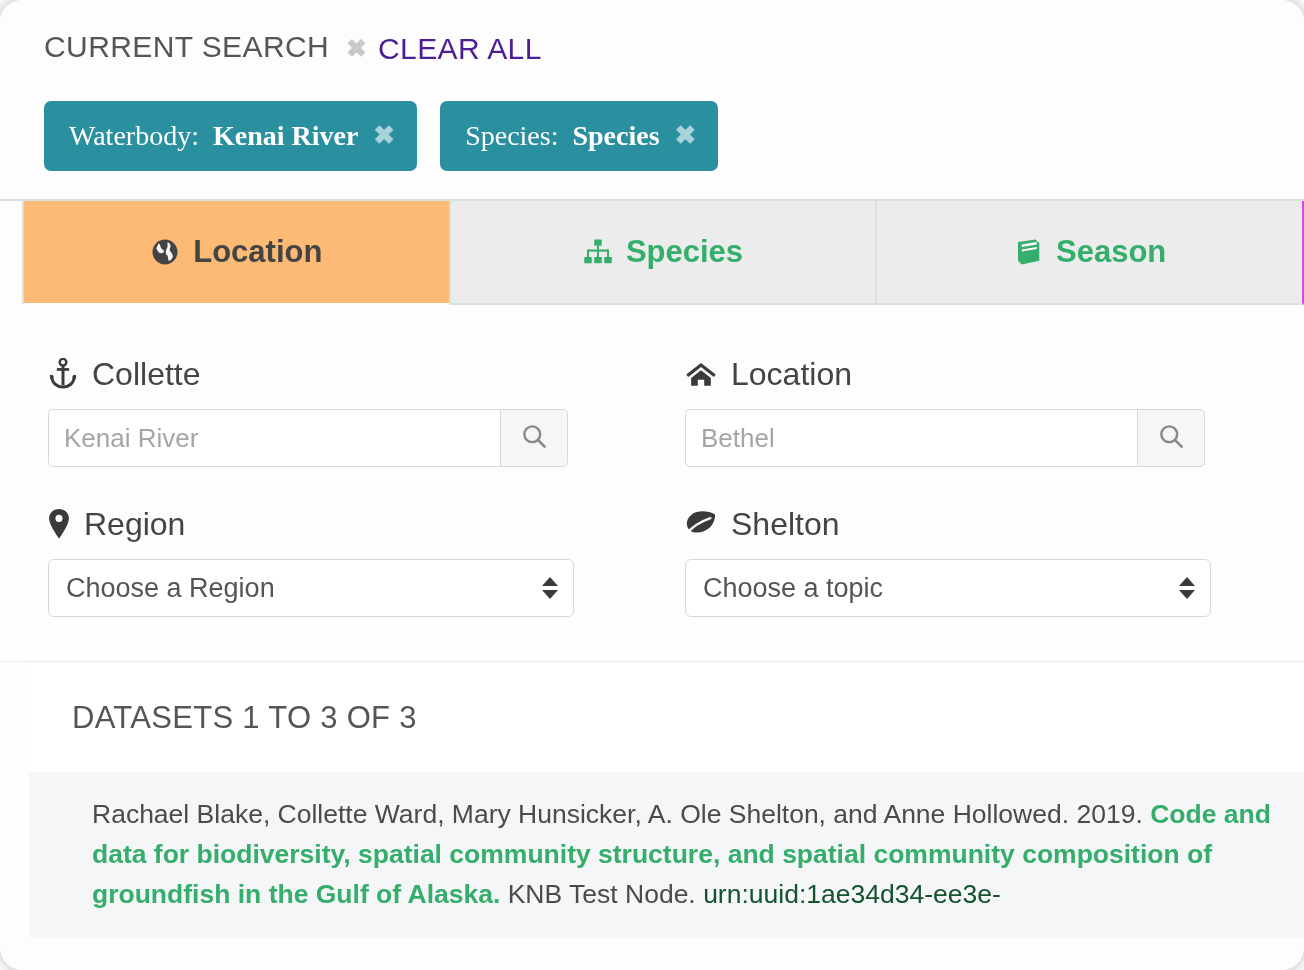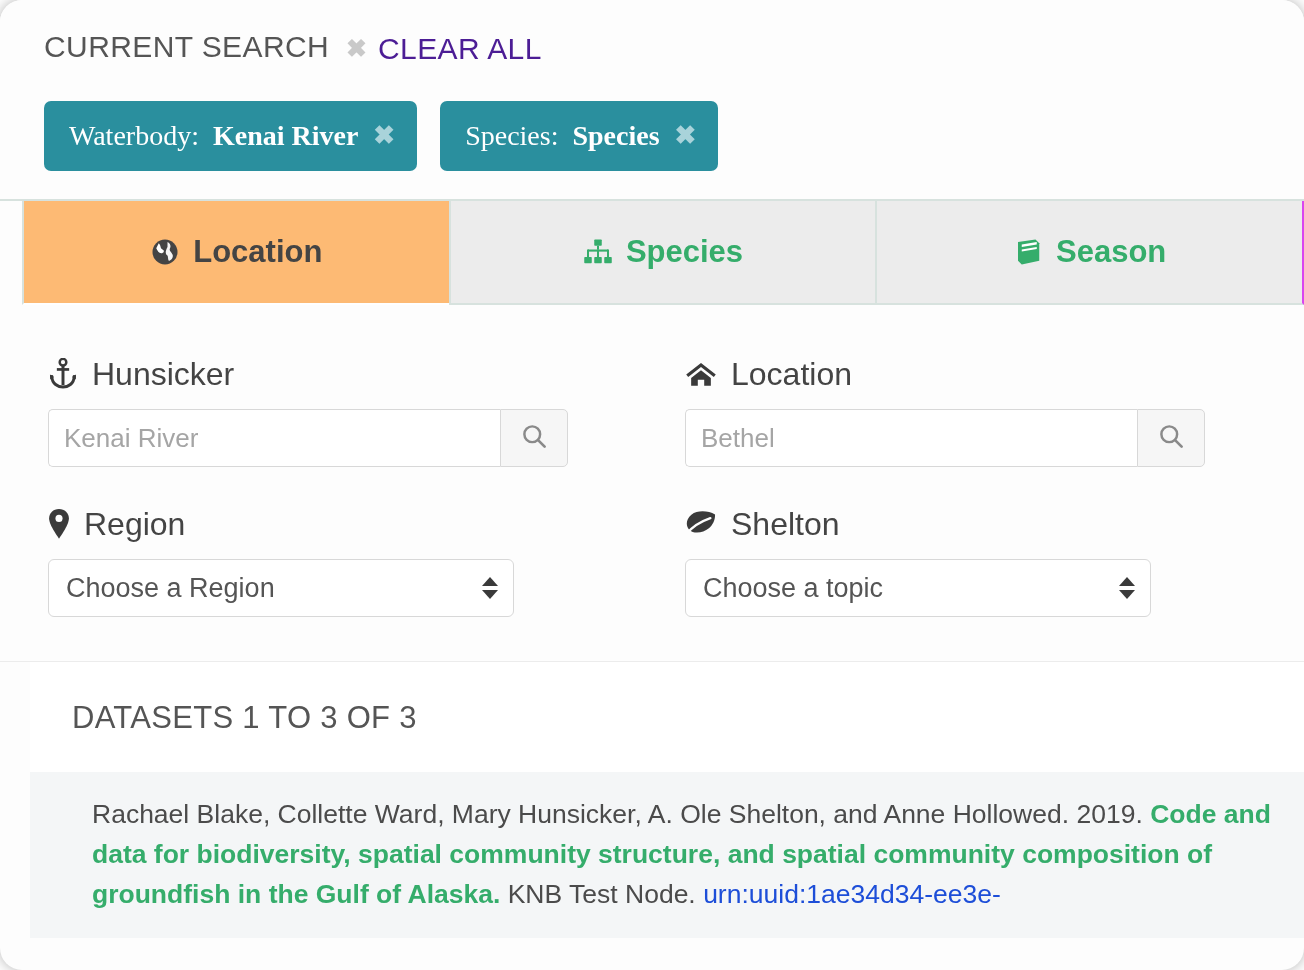--- a/index.html
+++ b/index.html
@@ -187,21 +187,21 @@
     background: #f6f6f6;
     display: flex;
     align-items: center;
     justify-content: center;
     cursor: pointer;
   }
 
   
   .select-wrap {
     position: relative;
-    width: 466px;
+    width: 526px;
     height: 58px;
   }
   .select-wrap select {
     width: 100%;
     height: 100%;
     border: 1px solid #d8d8d8;
     border-radius: 6px;
     background: #ffffff;
     font-size: 27px;
     color: #555555;
@@ -253,21 +253,21 @@
     font-size: 26.5px;
     line-height: 40px;
     color: #4b4b4b;
   }
   .result-title {
     color: #35ad6b;
     font-weight: 700;
     cursor: pointer;
   }
   .result-node { color: #4b4b4b; }
-  .result-id { color: #1d4ed8; }
+  .result-id { color: #14532d; }
 </style>
 </head>
 <body>
 
 <div class="page">
 
   <section class="current-search">
     <div class="cs-heading-row">
       <span class="cs-title">CURRENT SEARCH</span>
       <span class="clear-all">
@@ -343,21 +343,21 @@
           <span class="facet-icon">
             <svg width="30" height="32" viewBox="0 0 24 26">
               <circle cx="12" cy="3.4" r="2.7" fill="none" stroke="#3a3a3a" stroke-width="2"></circle>
               <rect x="10.8" y="6" width="2.4" height="16" fill="#3a3a3a"></rect>
               <rect x="7" y="8.2" width="10" height="2.2" fill="#3a3a3a"></rect>
               <path d="M3 15 C3 21, 8 23.6, 12 23.6 C16 23.6, 21 21, 21 15" fill="none" stroke="#3a3a3a" stroke-width="2.4" stroke-linecap="round"></path>
               <path d="M1.4 13.4 L4.6 15.4 L1.6 17.4 Z" fill="#3a3a3a"></path>
               <path d="M22.6 13.4 L19.4 15.4 L22.4 17.4 Z" fill="#3a3a3a"></path>
             </svg>
           </span>
-          <span class="facet-label-text">Hunsicker</span>
+          <span class="facet-label-text">Collette</span>
         </div>
         <div class="input-group">
           <input type="text" placeholder="Kenai River" style="">
           <div class="input-btn">
             <span>
               <svg width="27" height="27" viewBox="0 0 24 24">
                 <circle cx="10" cy="10" r="7" fill="none" stroke="#8a8a8a" stroke-width="2.2"></circle>
                 <line x1="15.2" y1="15.2" x2="21" y2="21" stroke="#8a8a8a" stroke-width="2.4" stroke-linecap="round"></line>
               </svg>
             </span>

